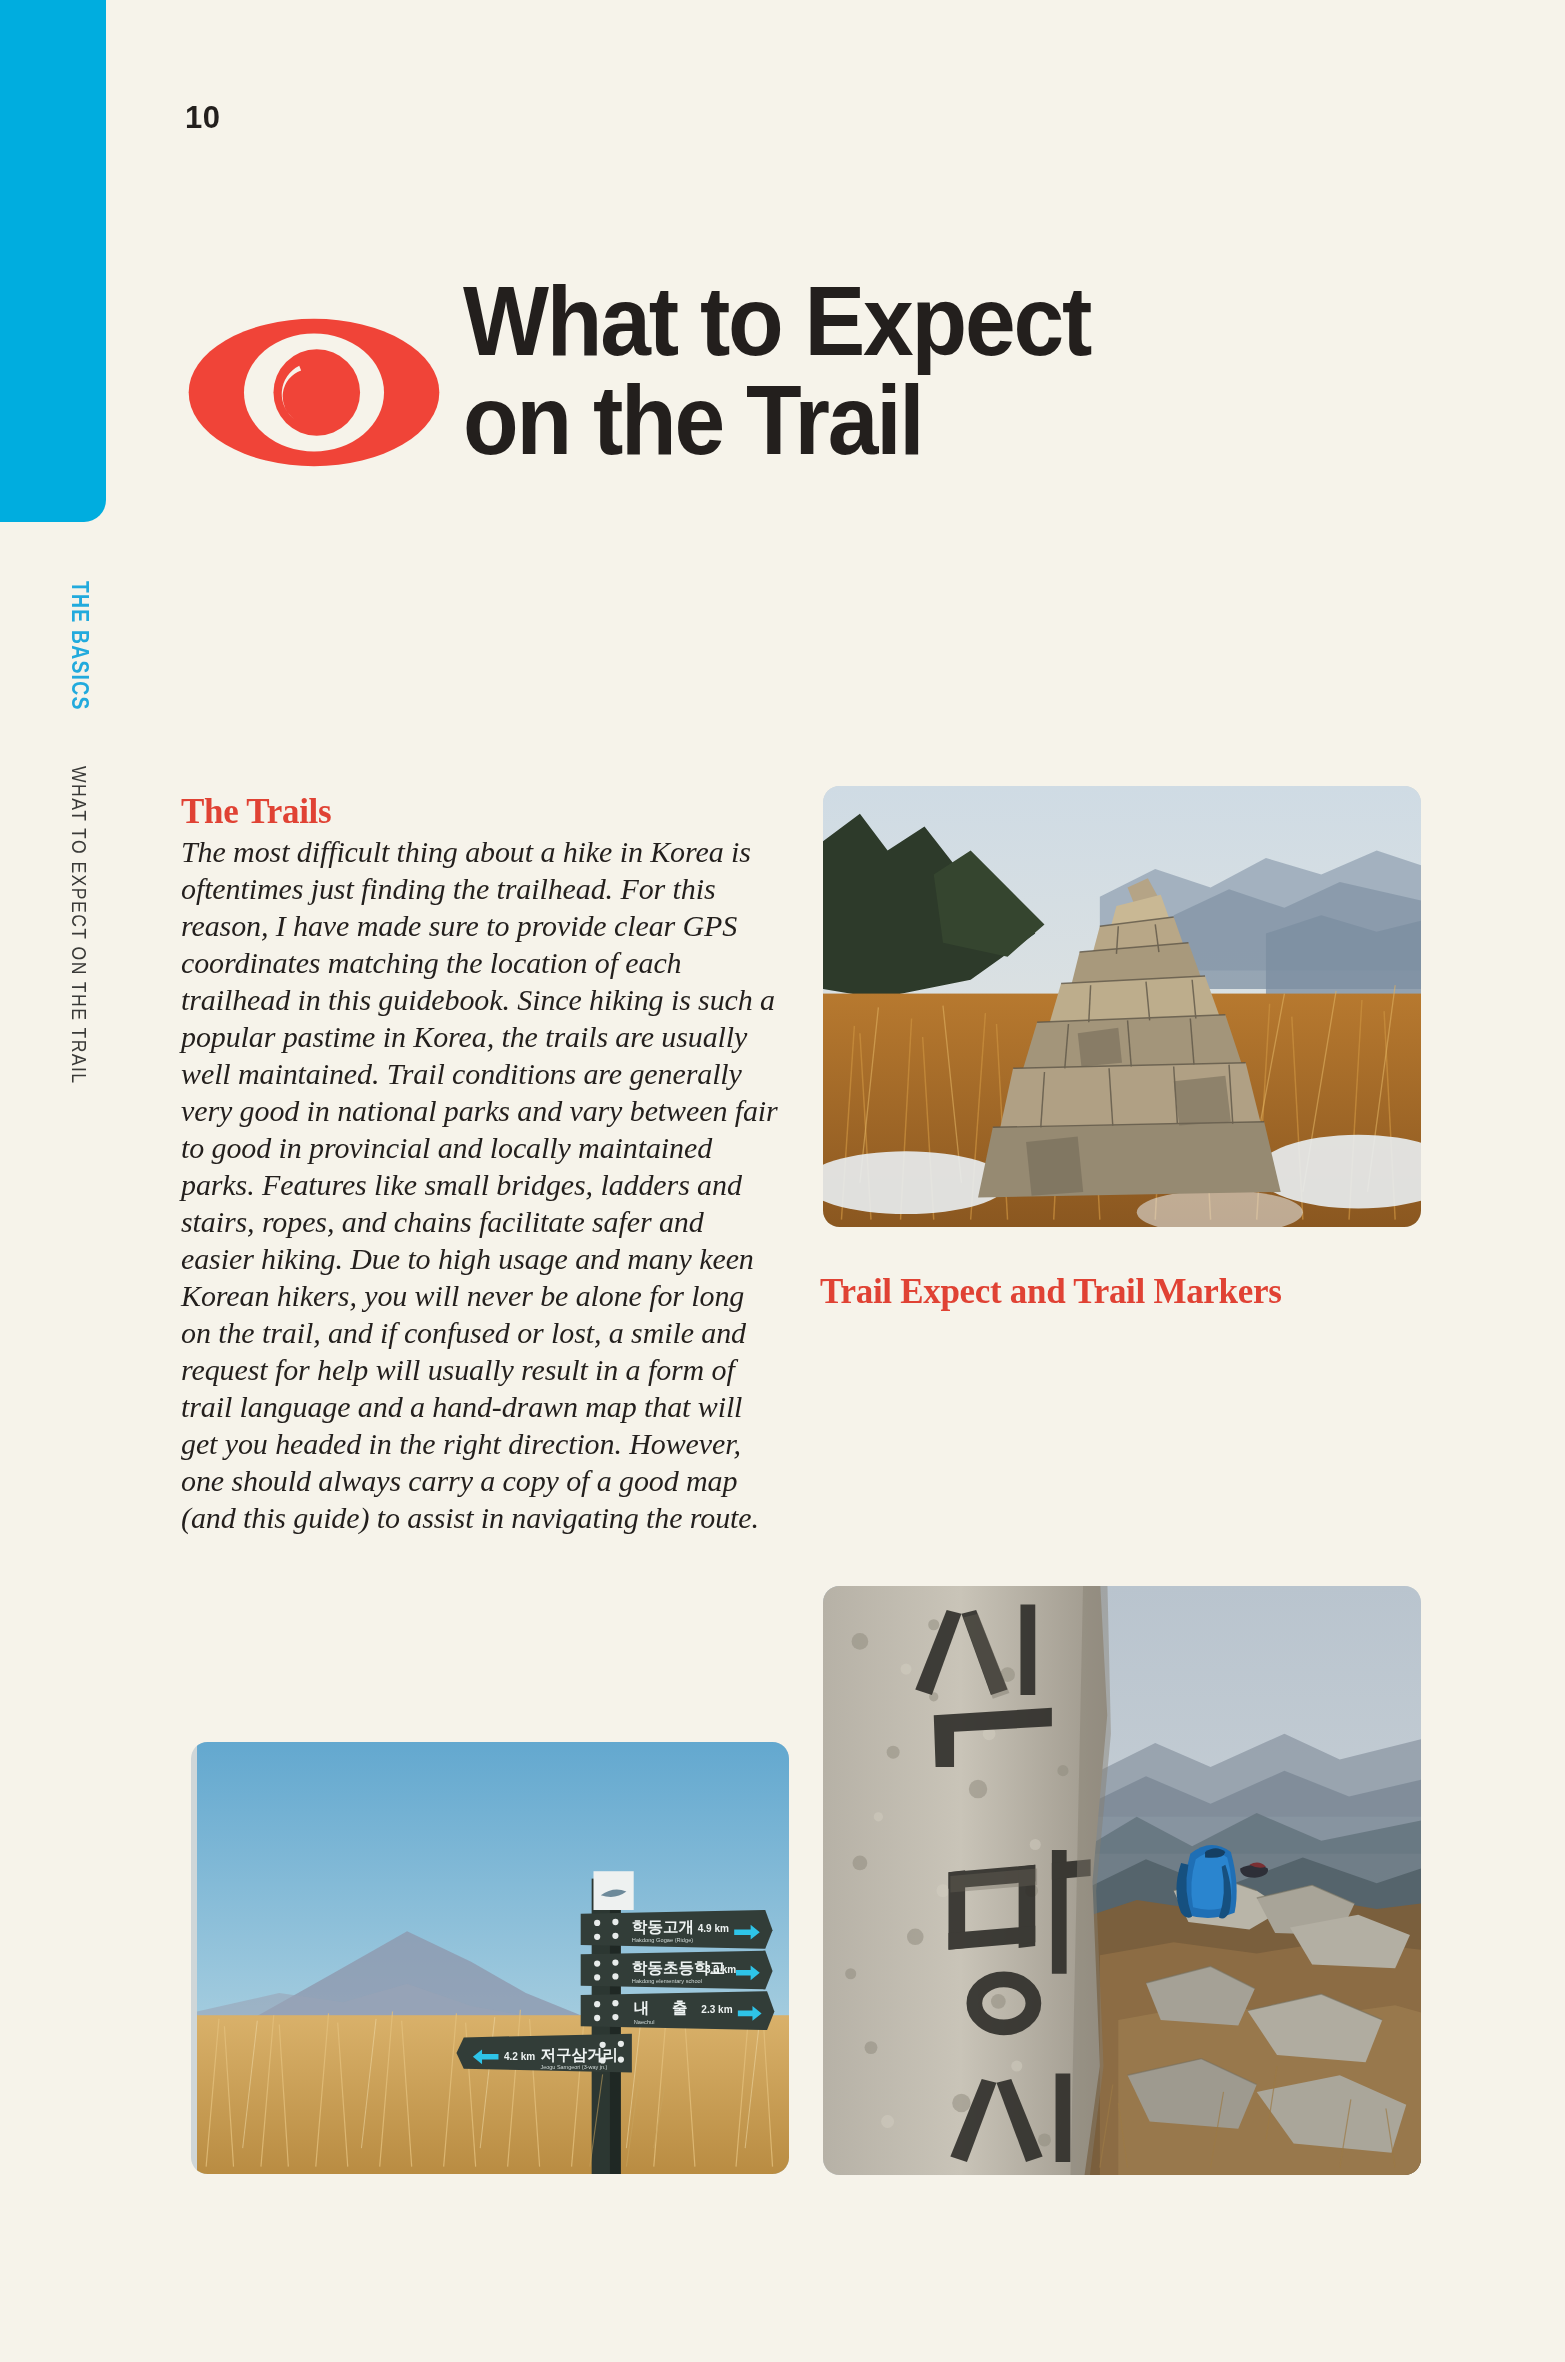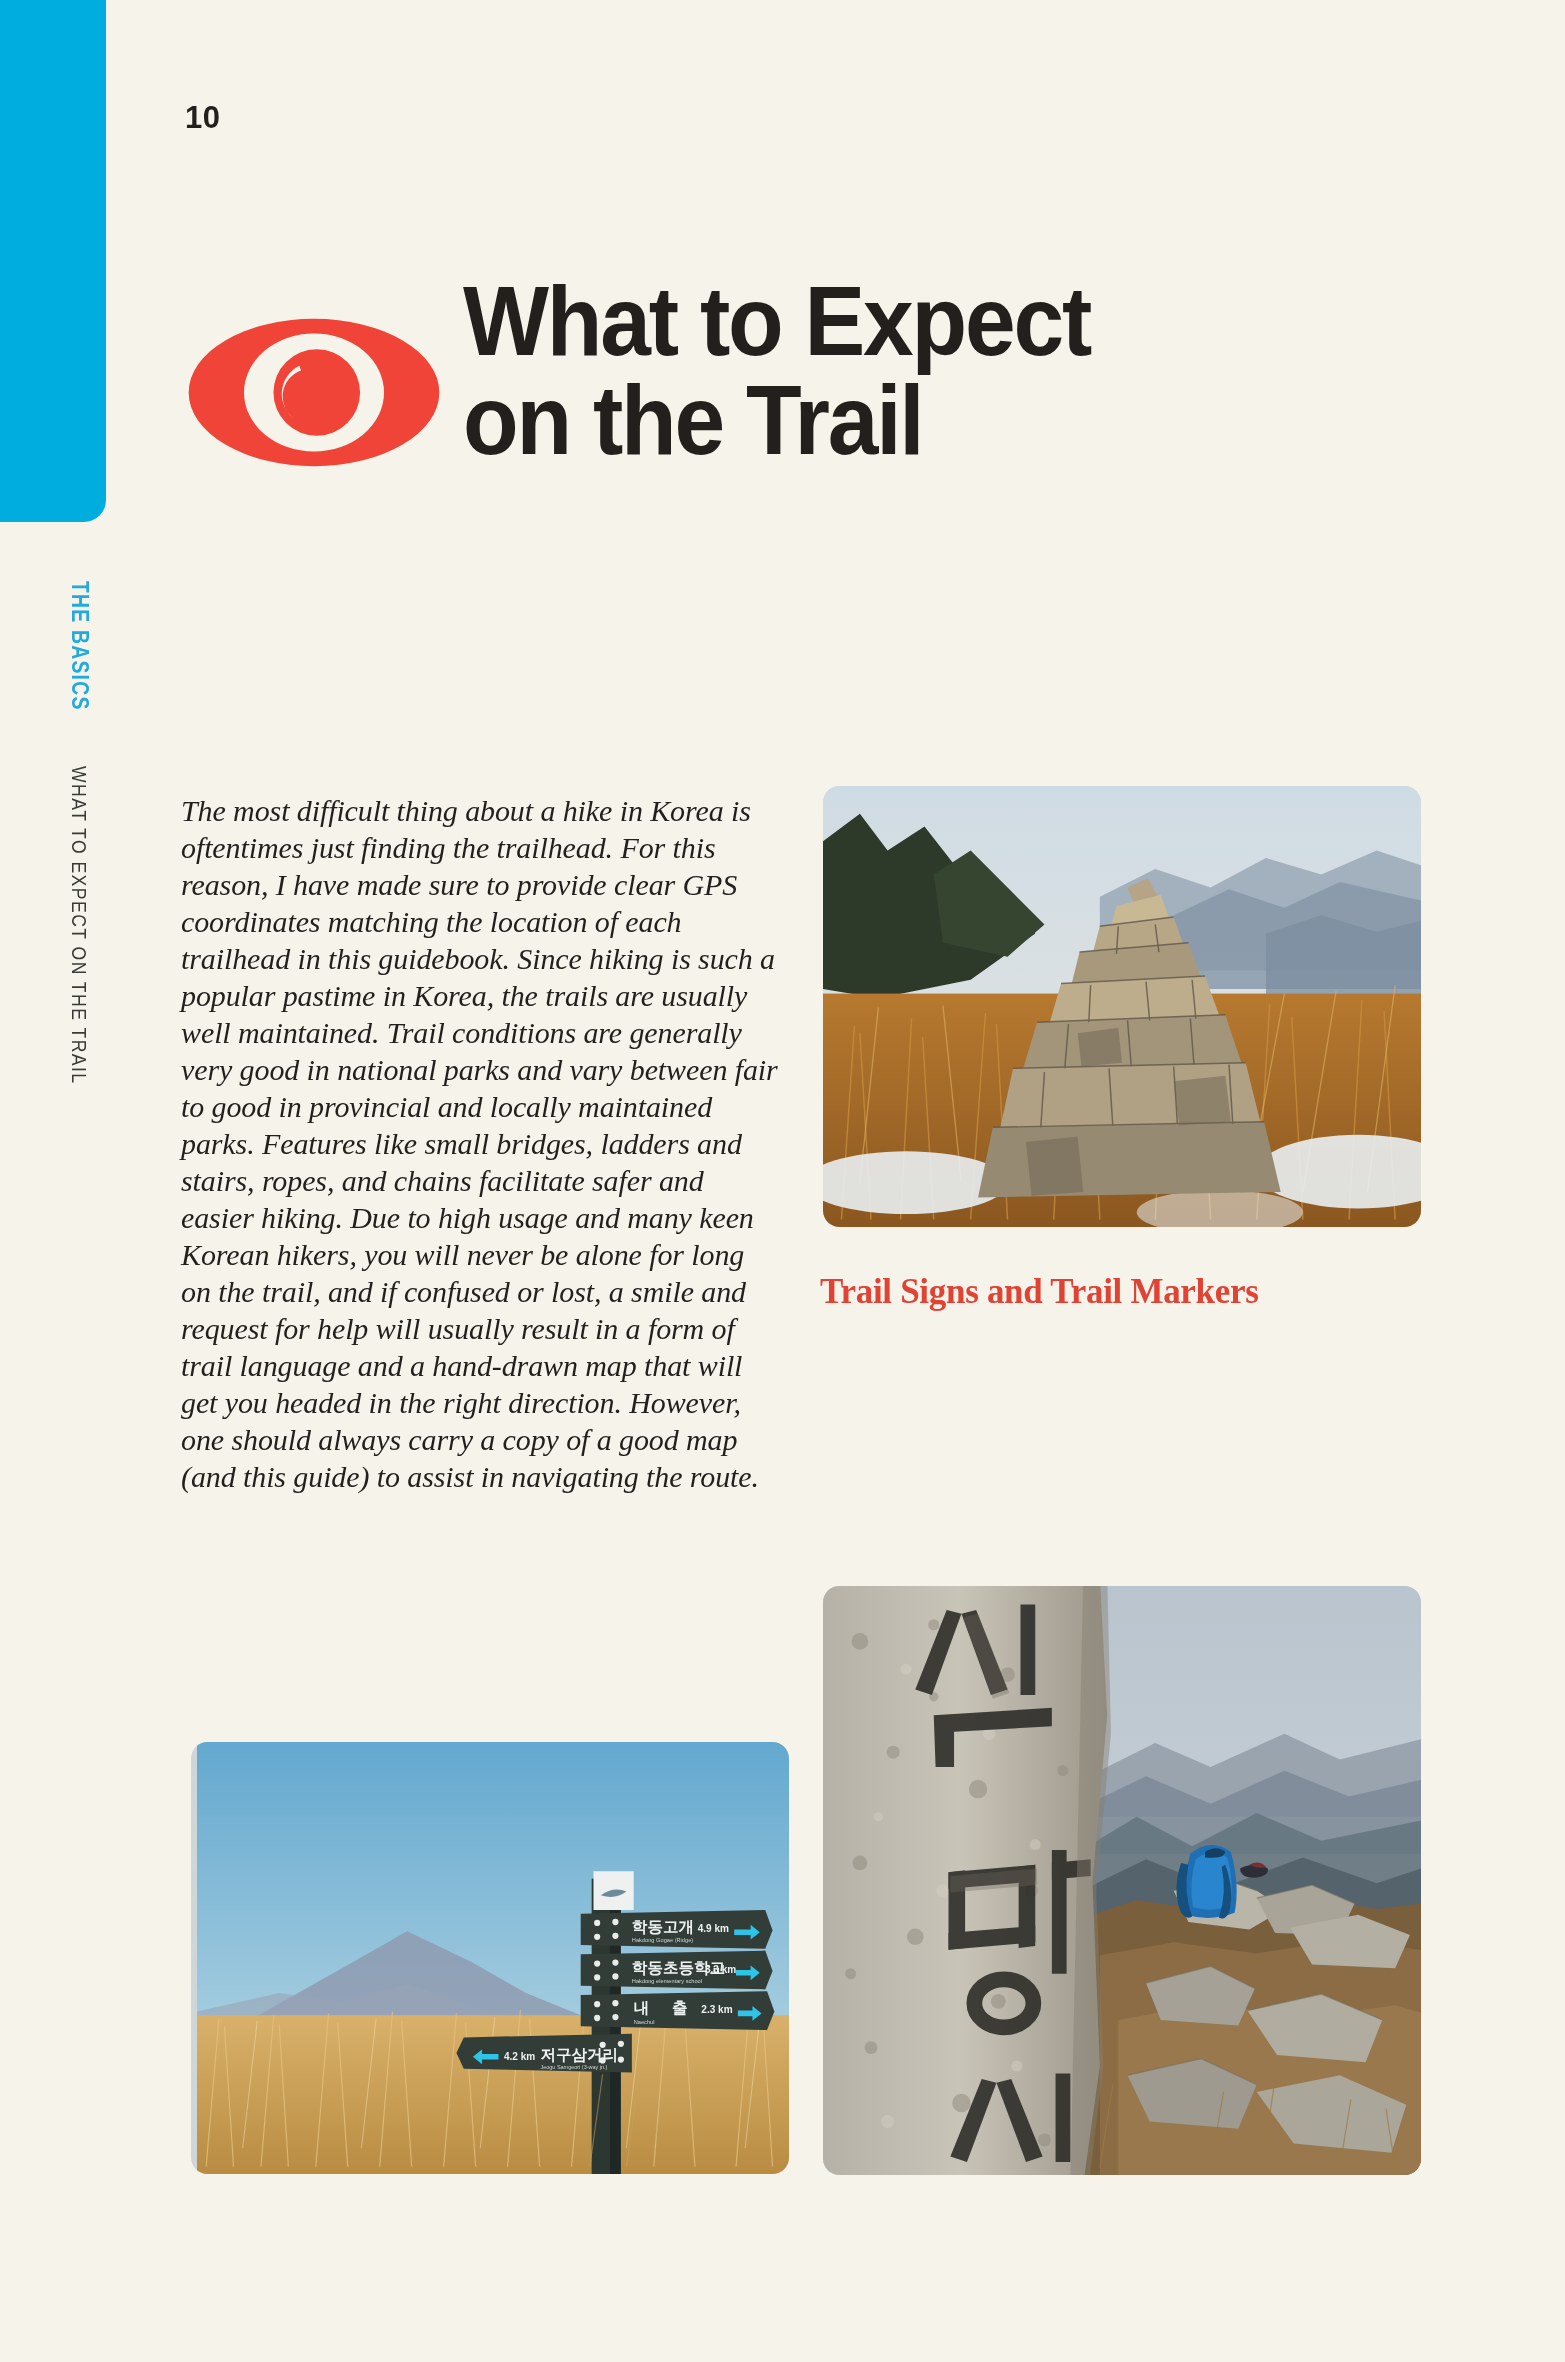--- a/index.html
+++ b/index.html
@@ -178,25 +178,26 @@
       <ellipse cx="140" cy="85" rx="136" ry="80" fill="#F04438"></ellipse>
       <ellipse cx="140" cy="85" rx="76" ry="64" fill="#f6f3ea"></ellipse>
       <circle cx="143" cy="85" r="47" fill="#F04438"></circle>
       <path d="M124 56 a34 34 0 0 0 -5 58 a30 30 0 0 1 7 -53 z" fill="#f6f3ea"></path>
     </svg>
     <div class="chapter-title">What to Expect
 on the Trail</div>
   </div>
 
   <div class="col-left">
+    <h2 class="sec-head">The Trails</h2>
     <p class="body-text">The most difficult thing about a hike in Korea is oftentimes just finding the trailhead. For this reason, I have made sure to provide clear GPS coordinates matching the location of each trailhead in this guidebook. Since hiking is such a popular pastime in Korea, the trails are usually well maintained. Trail conditions are generally very good in national parks and vary between fair to good in provincial and locally maintained parks. Features like small bridges, ladders and stairs, ropes, and chains facilitate safer and easier hiking. Due to high usage and many keen Korean hikers, you will never be alone for long on the trail, and if confused or lost, a smile and request for help will usually result in a form of trail language and a hand-drawn map that will get you headed in the right direction. However, one should always carry a copy of a good map (and this guide) to assist in navigating the route.</p>
   </div>
 
   <div class="col-right" style="top:1272px;">
-    <h2 class="sec-head">Trail Signs and Trail Markers</h2>
+    <h2 class="sec-head">Trail Expect and Trail Markers</h2>
   </div>
 
   <div class="photo" id="photo-cairn">
     <svg viewBox="0 0 648 478" preserveAspectRatio="none">
       <defs>
         <linearGradient id="skyC" x1="0" y1="0" x2="0" y2="1">
           <stop offset="0" stop-color="#cfdbe4"></stop>
             <stop offset="1" stop-color="#e6e6e0"></stop>
         </linearGradient>
         <linearGradient id="grassC" x1="0" y1="0" x2="0" y2="1">

